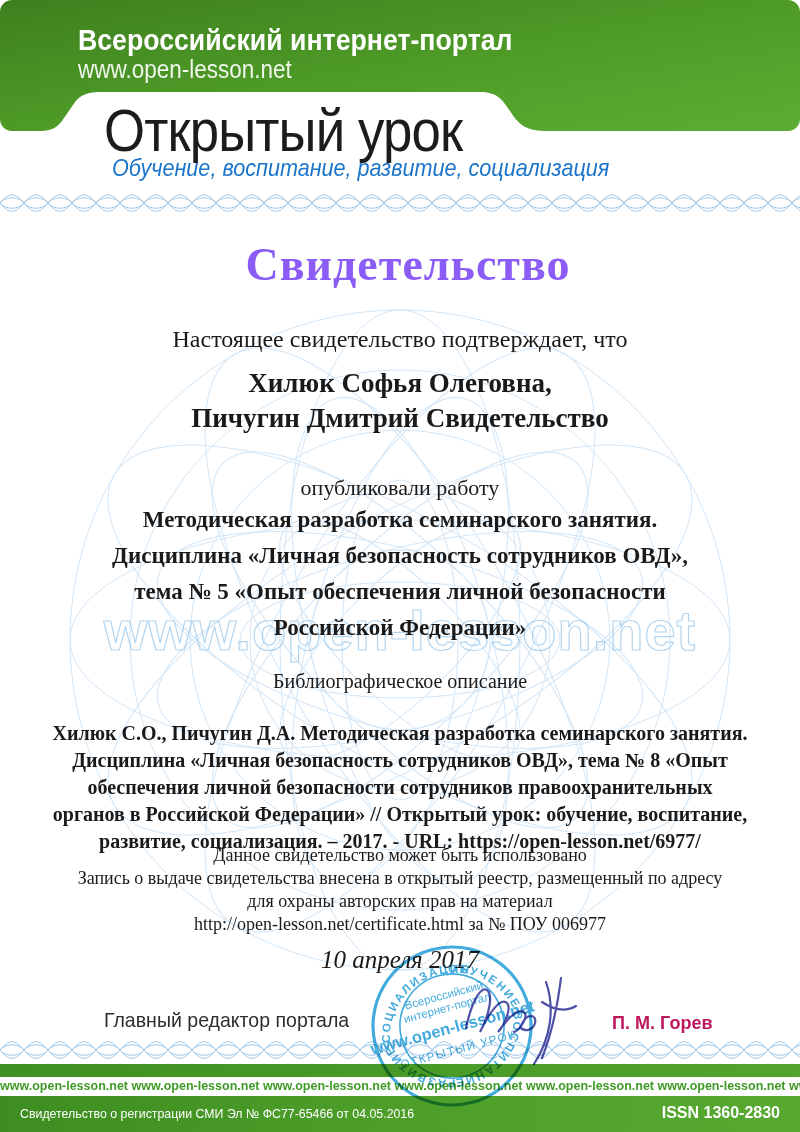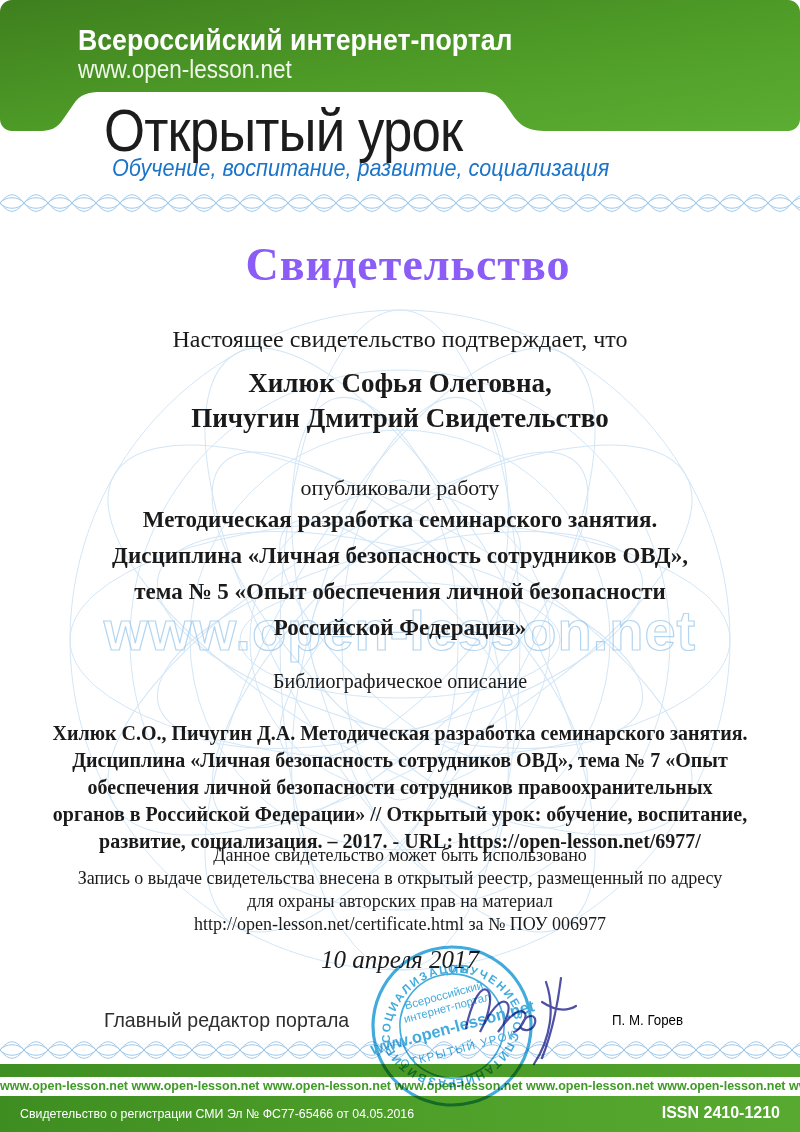--- a/index.html
+++ b/index.html
@@ -33,21 +33,21 @@
   .action-line{top:446px;font-size:22px;z-index:3;margin-top:29px;}
   .work-title{top:502px;font-size:23px;font-weight:700;line-height:36px;z-index:3;}
   .bib-label{top:670px;font-size:20px;z-index:3;}
   .bib-text{top:704px;font-size:20px;font-weight:700;line-height:27px;z-index:3;margin-top:16px;}
   .usage{top:844px;font-size:18px;line-height:23px;z-index:3;}
   .date-line{top:946px;font-size:25px;font-style:italic;z-index:3;}
 
   
   .sign-role{left:104px;top:1008px;font-size:21px;color:#2e2e2e;z-index:3;white-space:nowrap;}
   .sign-role .cond{transform:scaleX(.93);}
-  .sign-name{left:612px;top:1012px;font-size:14px;color:#000000;z-index:3;white-space:nowrap;}
+  .sign-name{left:612px;top:1012px;font-size:19px;color:#be185d;z-index:3;white-space:nowrap;font-weight:bold;}
   .sign-name .cond{transform:scaleX(.95);}
   .stamp{left:366px;top:940px;z-index:5;mix-blend-mode:multiply;}
   .signature{left:458px;top:966px;z-index:6;mix-blend-mode:multiply;}
 
   
   .green-strip{top:1064px;left:0;width:800px;height:13px;z-index:2;
                background:linear-gradient(90deg,#3f9022,#52a42c);}
   .url-strip{top:1077px;left:0;width:800px;height:19px;line-height:19px;z-index:2;text-align:center;
              font-weight:700;font-size:12.5px;color:#3f9b26;white-space:nowrap;overflow:hidden;}
   .footer{top:1096px;left:0;width:800px;height:36px;z-index:2;
@@ -129,21 +129,21 @@
   <div class="center action-line">опубликовали работу</div>
   <div class="center work-title">
     <div>Методическая разработка семинарского занятия.</div>
     <div>Дисциплина «Личная безопасность сотрудников ОВД»,</div>
     <div>тема № 5 «Опыт обеспечения личной безопасности</div>
     <div>Российской Федерации»</div>
   </div>
   <div class="center bib-label">Библиографическое описание</div>
   <div class="center bib-text">
     <div>Хилюк С.О., Пичугин Д.А. Методическая разработка семинарского занятия.</div>
-    <div>Дисциплина «Личная безопасность сотрудников ОВД», тема № 7 «Опыт</div>
+    <div>Дисциплина «Личная безопасность сотрудников ОВД», тема № 8 «Опыт</div>
     <div>обеспечения личной безопасности сотрудников правоохранительных</div>
     <div>органов в Российской Федерации» // Открытый урок: обучение, воспитание,</div>
     <div>развитие, социализация. – 2017. - URL: https://open-lesson.net/6977/</div>
   </div>
   <div class="center usage">
     <div>Данное свидетельство может быть использовано</div>
     <div>Запись о выдаче свидетельства внесена в открытый реестр, размещенный по адресу</div>
     <div>для охраны авторских прав на материал</div>
     <div>http://open-lesson.net/certificate.html за № ПОУ 006977</div>
   </div>
@@ -190,16 +190,16 @@
   <div class="abs sign-name sans"><span class="cond">П. М. Горев</span></div>
 
   <svg class="abs band-bottom" width="800" height="28" viewBox="0 0 800 26">
     <rect width="800" height="26" fill="url(#gb)"></rect>
   </svg>
 
   <div class="abs green-strip"></div>
   <div class="abs url-strip sans">www.open-lesson.net www.open-lesson.net www.open-lesson.net www.open-lesson.net www.open-lesson.net www.open-lesson.net www.open-lesson.net www.open-lesson.net www.open-lesson.net</div>
   <div class="abs footer sans">
     <div class="footer-reg"><span class="cond">Свидетельство о регистрации СМИ Эл № ФС77-65466 от 04.05.2016</span></div>
-    <div class="footer-issn">ISSN 2410-1210</div>
+    <div class="footer-issn">ISSN 1360-2830</div>
   </div>
 
 </div>
 
 </body></html>

